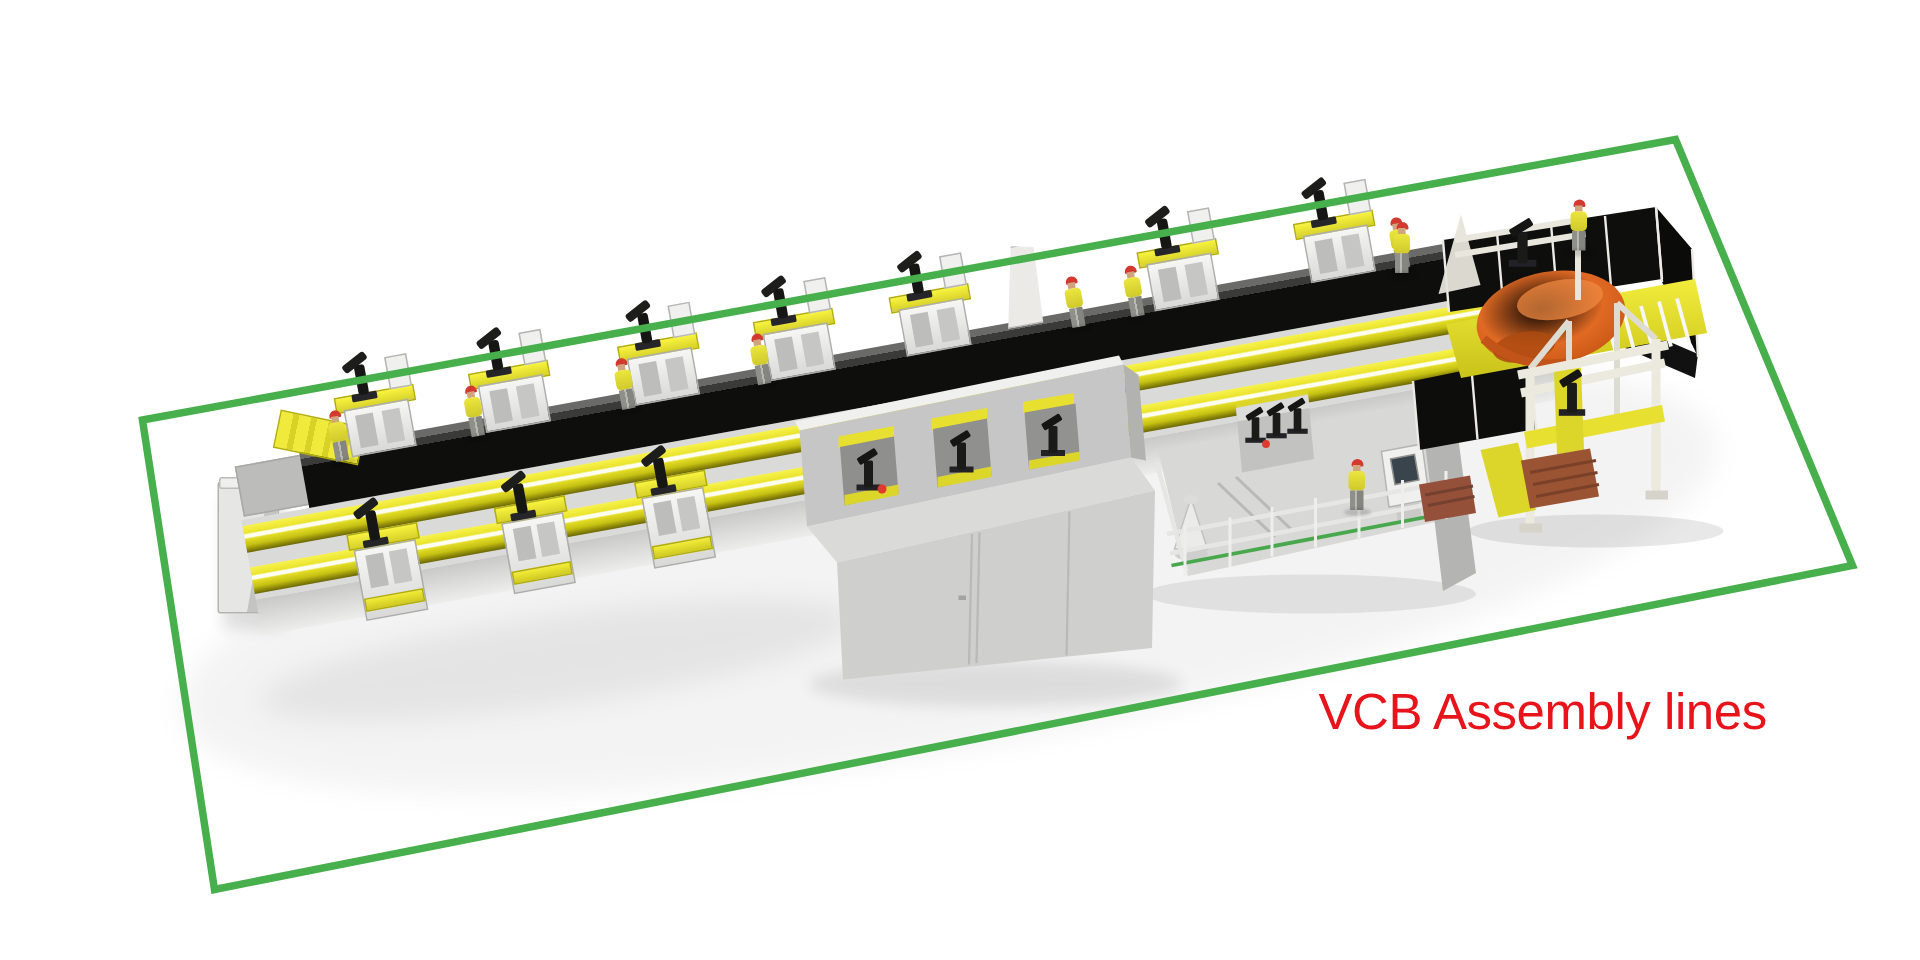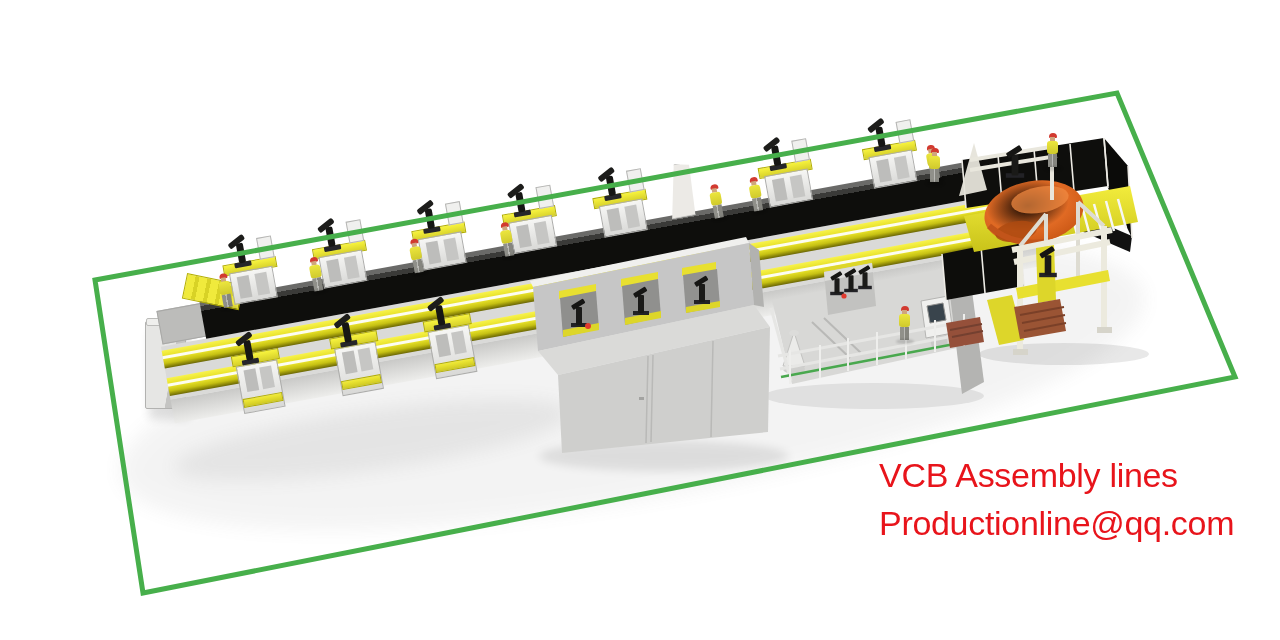--- a/index.html
+++ b/index.html
@@ -416,15 +416,14 @@
     </div>
   <div class="worker" style="left:916px;top:148px">
       <span class="cap"></span>
       <span class="head"></span>
       <span class="torso"></span>
       <span class="legs"></span>
     </div>
 
   <div class="caption">
     <div>VCB Assembly lines</div>
-    <div>Productionline@qq.com</div>
   </div>
 </div>
 
 </body></html>

